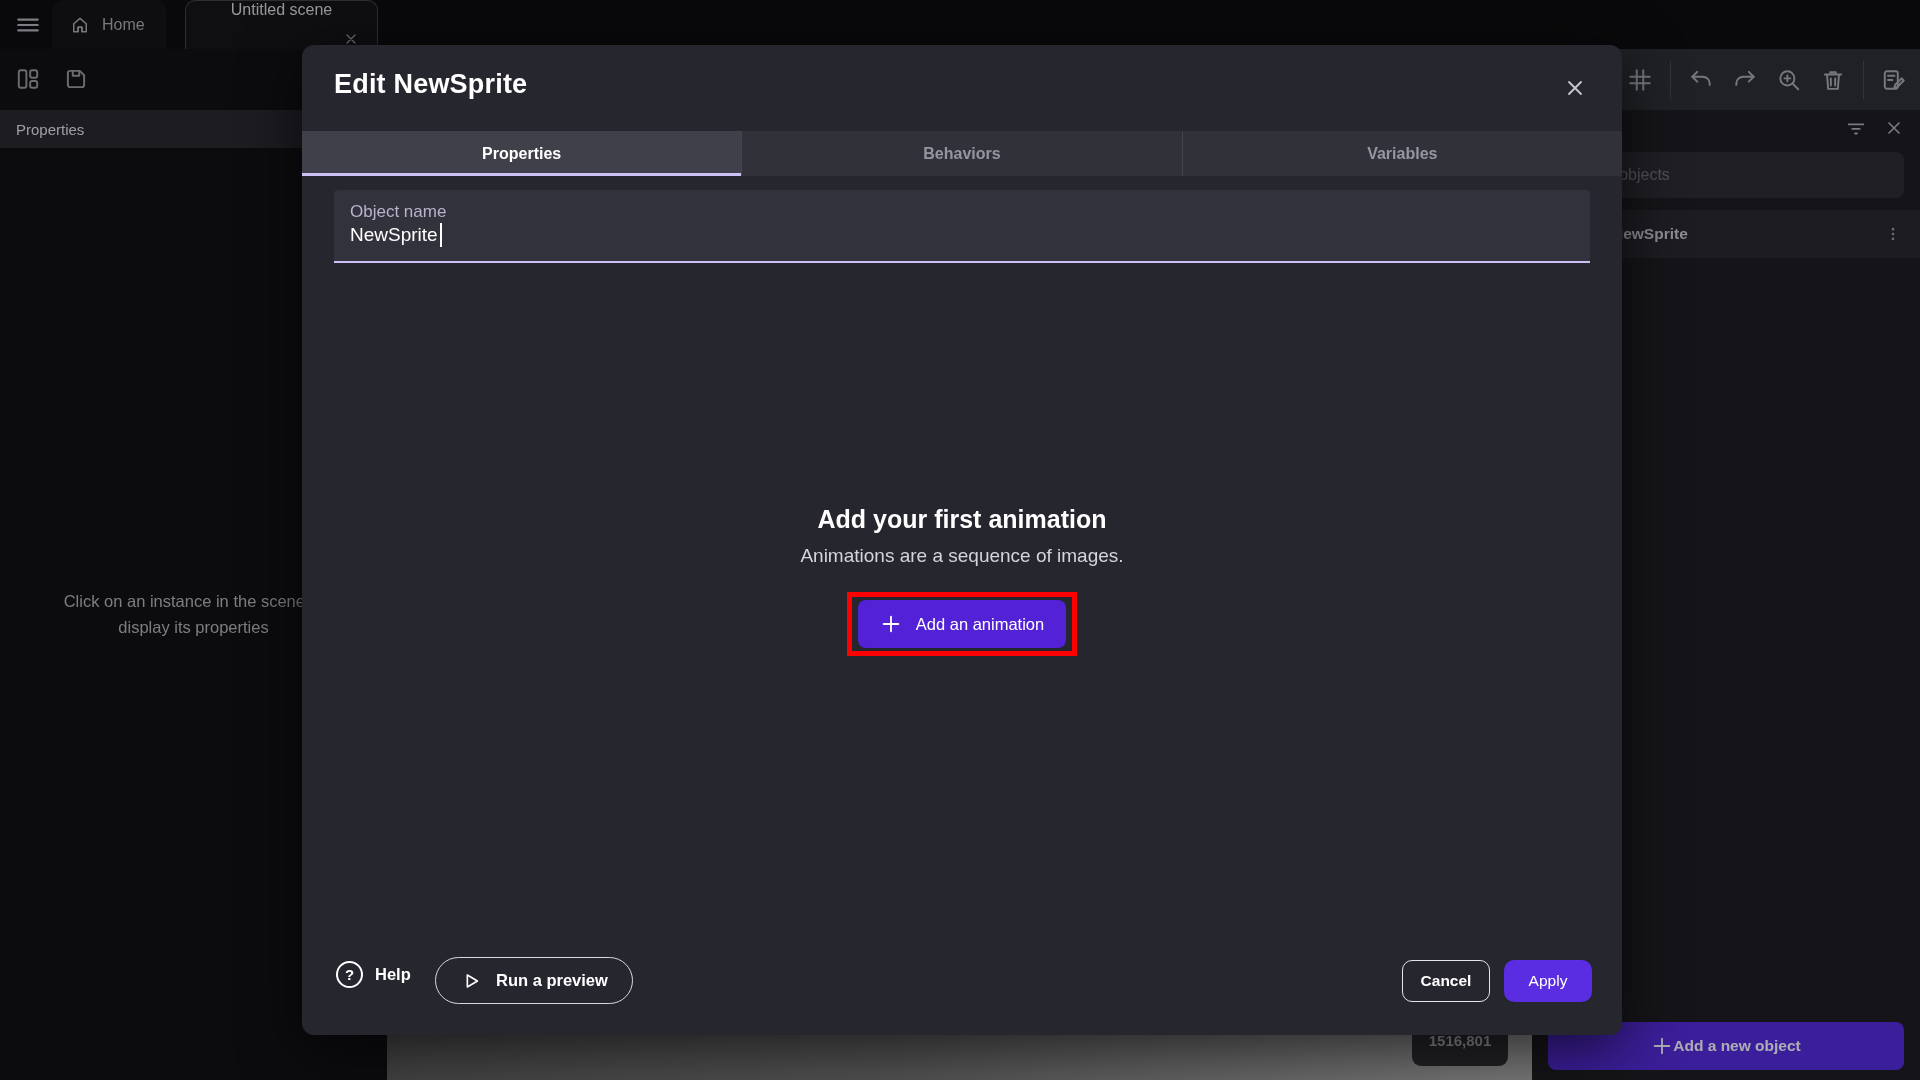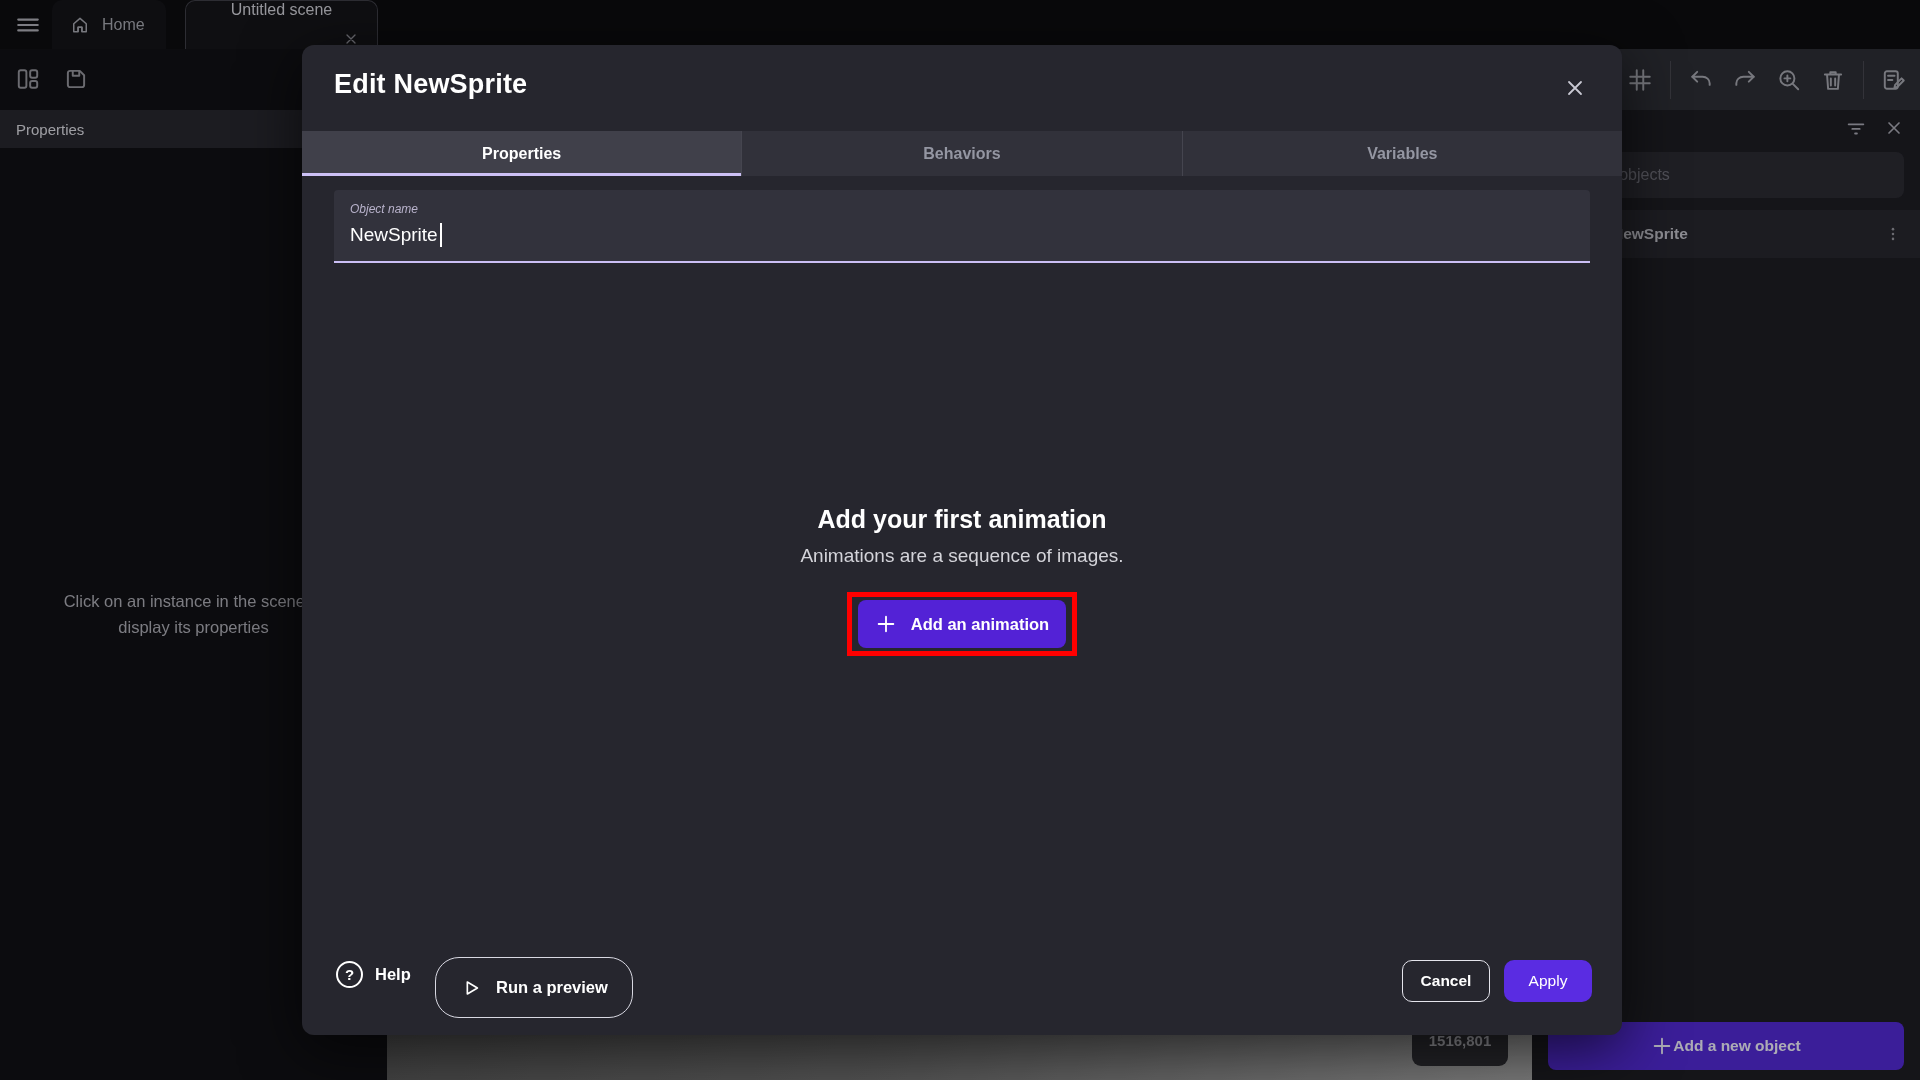--- a/index.html
+++ b/index.html
@@ -47,40 +47,40 @@
   .modal-title { position:absolute; left:32px; top:24px; font-size:27px; font-weight:bold; color:#ffffff; letter-spacing:0.2px; }
   .modal-close { position:absolute; right:32px; top:28px; width:30px; height:30px; color:#c9c9d4; display:flex; align-items:center; justify-content:center; cursor:pointer; }
 
   .modal-tabs { position:absolute; left:0; top:86px; width:100%; height:45px; display:flex; }
   .mtab { flex:1; display:flex; align-items:center; justify-content:center; font-size:16px; font-weight:bold; background:#31313a; color:#9496a2; border-right:1px solid #45454f; position:relative; cursor:pointer; }
   .mtab:last-child { border-right:none; }
   .mtab.active { background:#40404a; color:#ffffff; }
   .mtab.active::after { content:""; position:absolute; left:0; bottom:0; width:100%; height:3px; background:#cdc1f6; }
 
   .name-field { position:absolute; left:32px; top:145px; width:1256px; height:73px; background:#32323c; border-radius:4px 4px 0 0; border-bottom:2px solid #cbbff5; cursor:text; }
-  .name-label { position:absolute; left:16px; top:12px; font-size:12px; color:#b9b3cc;font-style:italic; }
+  .name-label { position:absolute; left:16px; top:12px; font-size:17px; color:#b9b3cc; }
   .name-value { position:absolute; left:16px; top:33px; font-size:19px; color:#ffffff; display:flex; align-items:center; }
   .caret { display:inline-block; width:2px; height:24px; background:#ffffff; margin-left:2px; }
 
   .empty-title { position:absolute; left:0; top:460px; width:100%; text-align:center; font-size:25px; font-weight:bold; color:#ffffff; }
   .empty-sub { position:absolute; left:0; top:500px; width:100%; text-align:center; font-size:19px; color:#d4d4da; }
 
   .highlight-box { position:absolute; left:545px; top:547px; width:230px; height:64px; border:5px solid #ff0000; display:flex; align-items:center; justify-content:center; }
-  .add-anim-btn { width:208px; height:48px; background:#5322d6; border-radius:8px; display:flex; align-items:center; justify-content:center; gap:14px; color:#ffffff; font-size:16.5px; font-weight:bold; cursor:pointer; }
+  .add-anim-btn { width:208px; height:48px; background:#5322d6; border-radius:8px; display:flex; align-items:center; justify-content:center; gap:14px; color:#ffffff; font-size:16.5px; font-weight:normal; cursor:pointer; }
 
   .watch-row { position:absolute; left:0; top:625px; width:100%; display:flex; align-items:center; justify-content:center; gap:13px; cursor:pointer; }
   .yt-icon { width:28px; height:20px; background:#ffffff; border-radius:6px; display:flex; align-items:center; justify-content:center; }
   .yt-tri { width:0; height:0; border-left:8px solid #26262e; border-top:5px solid transparent; border-bottom:5px solid transparent; margin-left:2px; }
   .watch-label { font-size:15.5px; font-weight:bold; color:#ecedf2; }
 
   .modal-footer { position:absolute; left:0; top:912px; width:100%; height:52px; }
   .help-group { position:absolute; left:34px; top:4px; display:flex; align-items:center; gap:12px; cursor:pointer; }
   .help-circle { width:27px; height:27px; border:2.5px solid #ffffff; border-radius:50%; color:#ffffff; font-size:15px; font-weight:bold; display:flex; align-items:center; justify-content:center; }
   .help-label { font-size:16.5px; font-weight:bold; color:#ffffff; }
-  .run-preview-btn { position:absolute; left:133px; top:0; height:61px; padding:5px 24px; border:1px solid #d8d8e2; border-radius:24px; display:flex; align-items:center; gap:14px; color:#ffffff; font-size:16.5px; font-weight:bold; cursor:pointer; }
+  .run-preview-btn { position:absolute; left:133px; top:0; height:47px; padding:5px 24px; border:1px solid #d8d8e2; border-radius:24px; display:flex; align-items:center; gap:14px; color:#ffffff; font-size:16.5px; font-weight:bold; cursor:pointer; }
   .cancel-btn { position:absolute; left:1100px; top:3px; width:88px; height:42px; border:1px solid #e4e4ec; border-radius:10px; display:flex; align-items:center; justify-content:center; color:#ffffff; font-size:15.5px; font-weight:bold; cursor:pointer; }
   .apply-btn { position:absolute; left:1202px; top:3px; width:88px; height:42px; background:#5a2ce2; border-radius:10px; display:flex; align-items:center; justify-content:center; color:#ffffff; font-size:15.5px; font-weight:normal; cursor:pointer; }
 </style>
 </head>
 <body>
 
 <div class="screen">
 
   <div class="topbar">
     <div class="hamburger">

